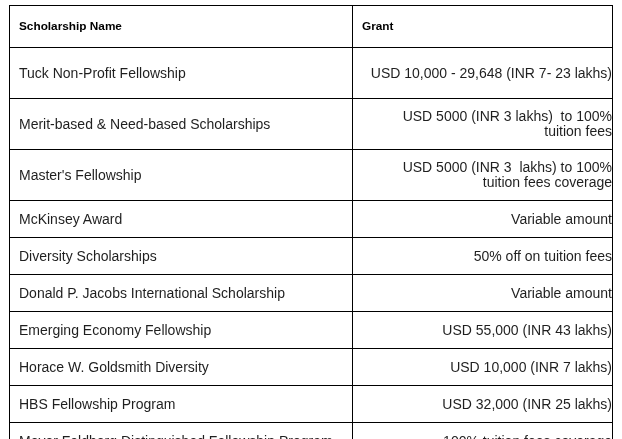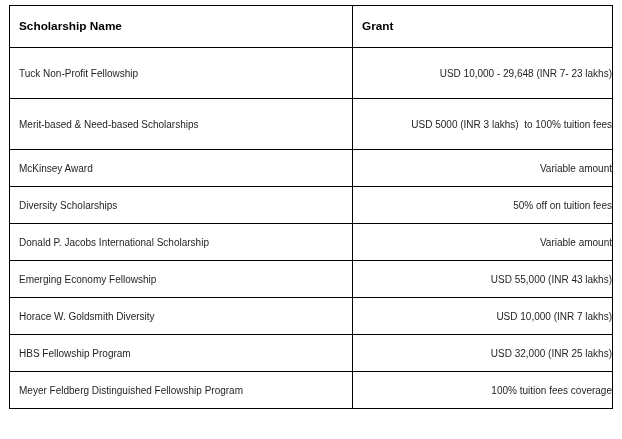--- a/index.html
+++ b/index.html
@@ -41,21 +41,21 @@
 
   table.grants col.col-name  { width: 343px; }
   table.grants col.col-grant { width: 260px; }
 
   table.grants th,
   table.grants td {
     border: 1.6px solid #000000;
     vertical-align: middle;
     text-align: left;
     padding: 6px 0 6px 9px;
-    font-size: 10px;
+    font-size: 14px;
     line-height: 15px;
     color: #1f1f1f;
     background: #ffffff;
     word-wrap: break-word;
     white-space: pre-wrap;
   }
 
   table.grants th {
     font-weight: bold;
     font-size: 11.8px;
@@ -99,20 +99,24 @@
       </thead>
       <tbody id="table-body">
           <tr class="tall">
             <td class="cell-name">Tuck Non-Profit Fellowship</td>
             <td class="cell-grant">USD 10,000 - 29,648 (INR 7- 23 lakhs)</td>
           </tr>
           <tr class="tall">
             <td class="cell-name">Merit-based &amp; Need-based Scholarships</td>
             <td class="cell-grant">USD 5000 (INR 3 lakhs)  to 100% tuition fees</td>
           </tr>
+          <tr class="tall">
+            <td class="cell-name">Master's Fellowship</td>
+            <td class="cell-grant">USD 5000 (INR 3  lakhs) to 100% tuition fees coverage</td>
+          </tr>
           <tr>
             <td class="cell-name">McKinsey Award</td>
             <td class="cell-grant">Variable amount</td>
           </tr>
           <tr>
             <td class="cell-name">Diversity Scholarships</td>
             <td class="cell-grant">50% off on tuition fees</td>
           </tr>
           <tr>
             <td class="cell-name">Donald P. Jacobs International Scholarship</td>

